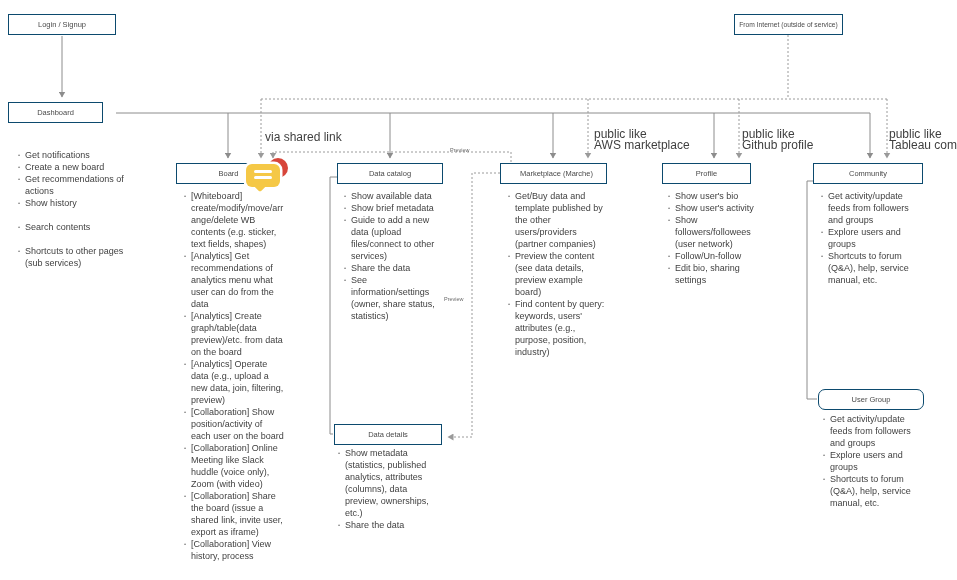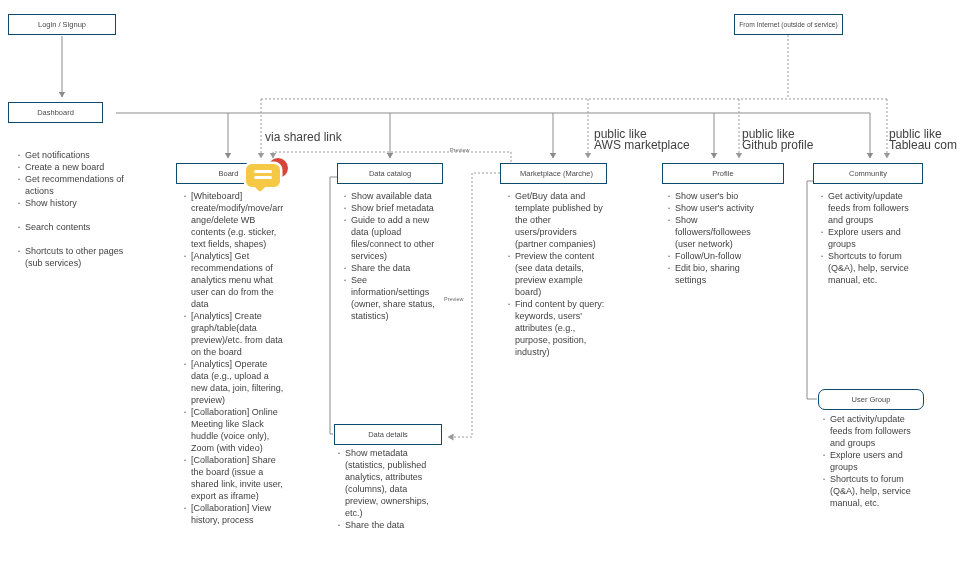--- a/index.html
+++ b/index.html
@@ -93,21 +93,21 @@
   </div>
   <div class="node" style="left:176px; top:163px; width:105px;">
     <span>Board</span>
   </div>
   <div class="node" style="left:337px; top:163px; width:106px;align-items:center;">
     <span>Data catalog</span>
   </div>
   <div class="node" style="left:500px; top:163px; width:107px;padding-left:6px;">
     <span>Marketplace (Marche)</span>
   </div>
-  <div class="node" style="left:662px; top:163px; width:122px;">
+  <div class="node" style="left:662px; top:163px; width:89px;">
     <span>Profile</span>
   </div>
   <div class="node" style="left:813px; top:163px; width:110px;">
     <span>Community</span>
   </div>
   <div class="node" style="left:334px; top:424px; width:108px;">
     <span>Data details</span>
   </div>
   <div class="node" style="left:818px; top:389px; width:106px;border-radius:7px;">
     <span>User Group</span>
@@ -139,20 +139,23 @@
         <span class="txt">[Whiteboard] create/modify/move/arrange/delete WB contents (e.g. sticker, text fields, shapes)</span>
       </div>
     <div class="li">
         <span class="txt">[Analytics] Get recommendations of analytics menu what user can do from the data</span>
       </div>
     <div class="li">
         <span class="txt">[Analytics] Create graph/table(data preview)/etc. from data on the board</span>
       </div>
     <div class="li">
         <span class="txt">[Analytics] Operate data (e.g., upload a new data, join, filtering, preview)</span>
+      </div>
+    <div class="li">
+        <span class="txt">[Collaboration] Show position/activity of each user on the board</span>
       </div>
     <div class="li">
         <span class="txt">[Collaboration] Online Meeting like Slack huddle (voice only), Zoom (with video)</span>
       </div>
     <div class="li">
         <span class="txt">[Collaboration] Share the board (issue a shared link, invite user, export as iframe)</span>
       </div>
     <div class="li">
         <span class="txt">[Collaboration] View history, process</span>
       </div>

